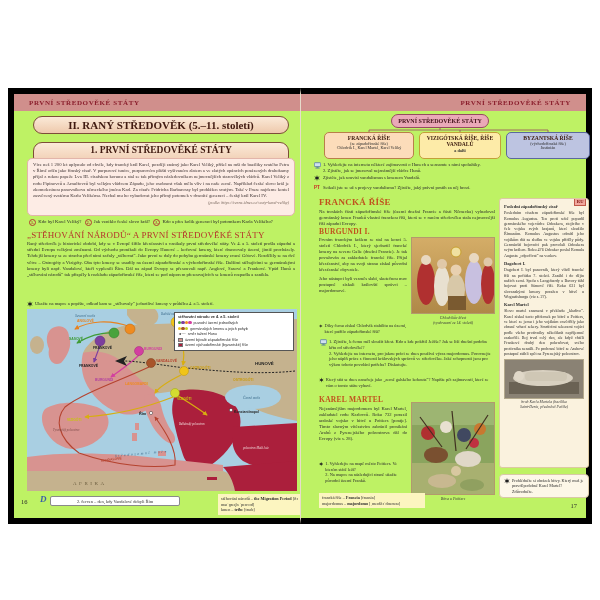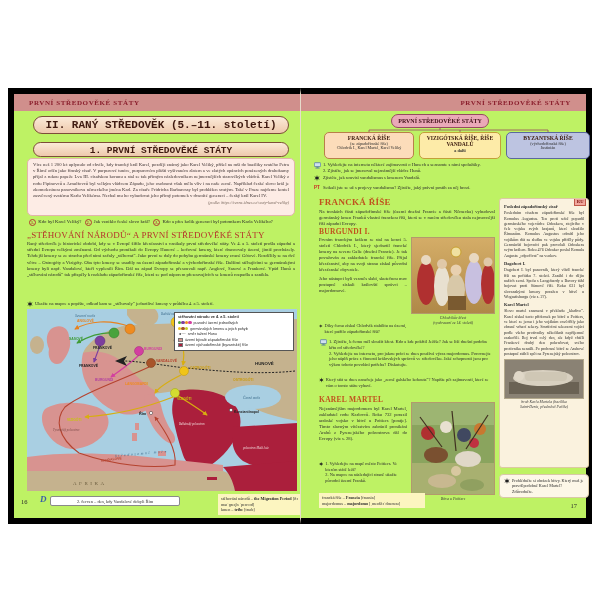--- a/index.html
+++ b/index.html
@@ -7,23 +7,23 @@
   #spread { position:absolute; left:8px; top:88px; width:584px; height:436px; }
   .page { position:absolute; top:0; width:292px; height:436px; background:#bef264; border:6px solid #000000; }
   #page-left  { left:0; border-right:none; }
   #page-right { left:292px; border-left:1px solid #e7dccb; }
   .band { position:absolute; top:0; left:0; right:0; height:17px; background:#d08f8c; }
   .band span { display:block; padding-top:5px; font-weight:bold; font-size:7px; letter-spacing:.6px; color:#8b1f2d; }
   .band.l span { padding-left:15px; }
   .band.r span { text-align:right; padding-right:15px; }
 
   .titlebox { position:absolute; left:19px; width:256px; border:1px solid #7d4e38; border-radius:9px;
-              background:linear-gradient(#fbead8,#eec9ac); text-align:center; font-weight:bold; color:#401a10;font-family:Liberation Mono, monospace; }
+              background:linear-gradient(#fbead8,#eec9ac); text-align:center; font-weight:bold; color:#401a10; }
   #title1 { top:22px; height:18px; line-height:17px; font-size:11px; }
-  #title2 { top:48px; height:15px; line-height:15px; font-size:9.5px; }
+  #title2 { top:48px; height:24px; line-height:15px; font-size:9.5px; }
 
   #introbox { position:absolute; left:13px; top:64px; width:268px; height:58px; background:#fdece5;
               border:1px solid #e2b5aa; border-radius:5px; padding:3px 5px; font-size:4.7px; line-height:1.32;
               text-align:justify; color:#3a3030; overflow:hidden; }
   #introbox .src { text-align:right; font-style:italic; font-size:4.2px; color:#7a6a60; margin-top:1px; }
 
   #questions { position:absolute; left:13px; top:125px; width:268px; font-size:4.8px; }
   .qm { display:inline-block; width:7px; height:7px; border:1px solid #b23a30; border-radius:50%; color:#b23a30;
         font-size:4px; line-height:6px; text-align:center; margin:0 1px 0 2px; vertical-align:-1px; font-weight:bold; }
 

